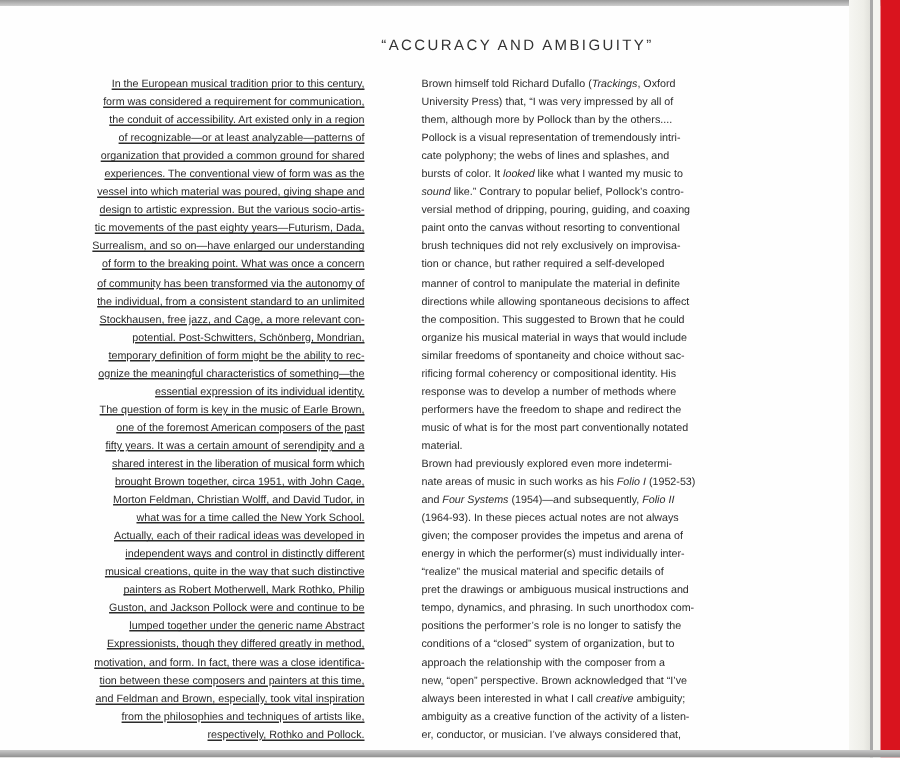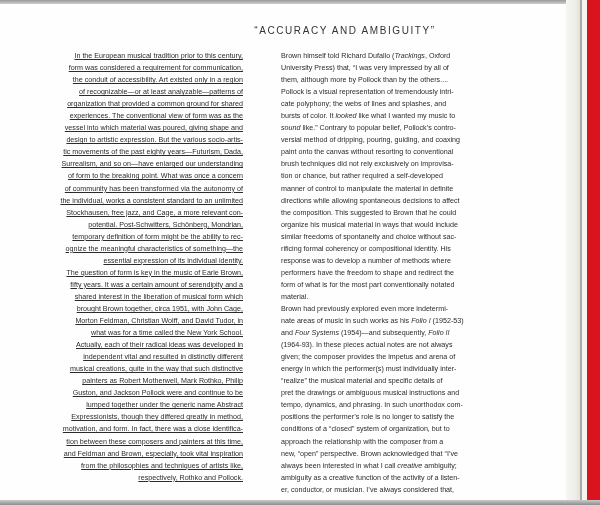--- a/index.html
+++ b/index.html
@@ -71,34 +71,35 @@
     <span class="line">the conduit of accessibility. Art existed only in a region</span>
     <span class="line">of recognizable—or at least analyzable—patterns of</span>
     <span class="line">organization that provided a common ground for shared</span>
     <span class="line">experiences. The conventional view of form was as the</span>
     <span class="line">vessel into which material was poured, giving shape and</span>
     <span class="line">design to artistic expression. But the various socio-artis-</span>
     <span class="line">tic movements of the past eighty years—Futurism, Dada,</span>
     <span class="line">Surrealism, and so on—have enlarged our understanding</span>
     <span class="line">of form to the breaking point. What was once a concern</span>
     <span class="line">of community has been transformed via the autonomy of</span>
-    <span class="line">the individual, works a consistent standard to an unlimited</span>
+    <span class="line">the individual, from a consistent standard to an unlimited</span>
     <span class="line">Stockhausen, free jazz, and Cage, a more relevant con-</span>
     <span class="line">potential. Post-Schwitters, Schönberg, Mondrian,</span>
     <span class="line">temporary definition of form might be the ability to rec-</span>
     <span class="line">ognize the meaningful characteristics of something—the</span>
     <span class="line">essential expression of its individual identity.</span>
     <span class="line">The question of form is key in the music of Earle Brown,</span>
+    <span class="line">one of the foremost American composers of the past</span>
     <span class="line">fifty years. It was a certain amount of serendipity and a</span>
     <span class="line">shared interest in the liberation of musical form which</span>
     <span class="line">brought Brown together, circa 1951, with John Cage,</span>
     <span class="line">Morton Feldman, Christian Wolff, and David Tudor, in</span>
     <span class="line">what was for a time called the New York School.</span>
     <span class="line">Actually, each of their radical ideas was developed in</span>
-    <span class="line">independent vital and resulted in distinctly different</span>
+    <span class="line">independent ways and control in distinctly different</span>
     <span class="line">musical creations, quite in the way that such distinctive</span>
     <span class="line">painters as Robert Motherwell, Mark Rothko, Philip</span>
     <span class="line">Guston, and Jackson Pollock were and continue to be</span>
     <span class="line">lumped together under the generic name Abstract</span>
     <span class="line">Expressionists, though they differed greatly in method,</span>
     <span class="line">motivation, and form. In fact, there was a close identifica-</span>
     <span class="line">tion between these composers and painters at this time,</span>
     <span class="line">and Feldman and Brown, especially, took vital inspiration</span>
     <span class="line">from the philosophies and techniques of artists like,</span>
     <span class="line">respectively, Rothko and Pollock.</span>
@@ -116,21 +117,21 @@
     <span class="line"><span>brush techniques did not rely exclusively on improvisa-</span></span>
     <span class="line"><span>tion or chance, but rather required a self-developed</span></span>
     <span class="line"><span>manner of control to manipulate the material in definite</span></span>
     <span class="line"><span>directions while allowing spontaneous decisions to affect</span></span>
     <span class="line"><span>the composition. This suggested to Brown that he could</span></span>
     <span class="line"><span>organize his musical material in ways that would include</span></span>
     <span class="line"><span>similar freedoms of spontaneity and choice without sac-</span></span>
     <span class="line"><span>rificing formal coherency or compositional identity. His</span></span>
     <span class="line"><span>response was to develop a number of methods where</span></span>
     <span class="line"><span>performers have the freedom to shape and redirect the</span></span>
-    <span class="line"><span>form of what is for the most part conventionally notated</span></span>
+    <span class="line"><span>music of what is for the most part conventionally notated</span></span>
     <span class="line"><span>material.</span></span>
     <span class="line"><span>Brown had previously explored even more indetermi-</span></span>
     <span class="line"><span>nate areas of music in such works as his </span><i>Folio I</i><span> (1952-53)</span></span>
     <span class="line"><span>and </span><i>Four Systems</i><span> (1954)—and subsequently, </span><i>Folio II</i></span>
     <span class="line"><span>(1964-93). In these pieces actual notes are not always</span></span>
     <span class="line"><span>given; the composer provides the impetus and arena of</span></span>
     <span class="line"><span>energy in which the performer(s) must individually inter-</span></span>
     <span class="line"><span>“realize” the musical material and specific details of</span></span>
     <span class="line"><span>pret the drawings or ambiguous musical instructions and</span></span>
     <span class="line"><span>tempo, dynamics, and phrasing. In such unorthodox com-</span></span>

